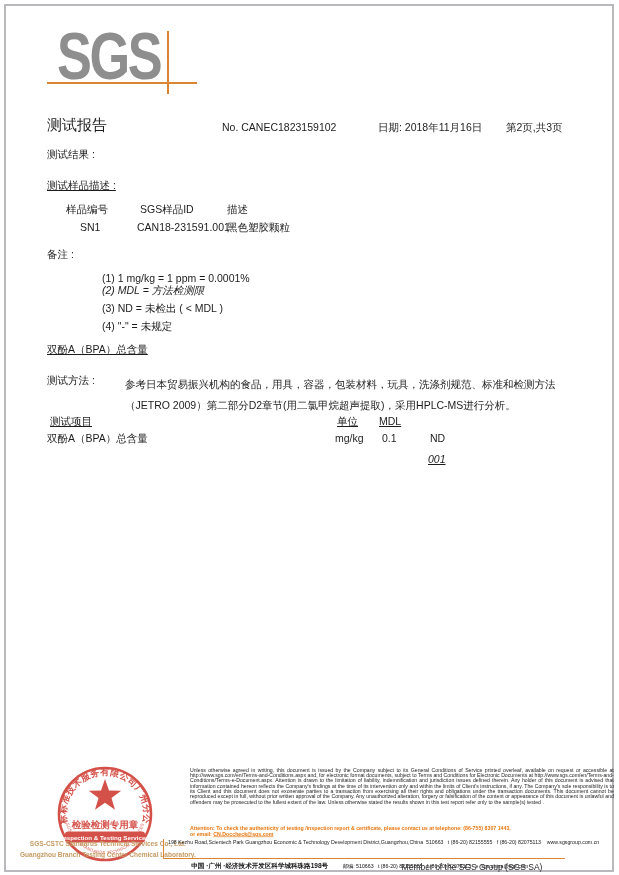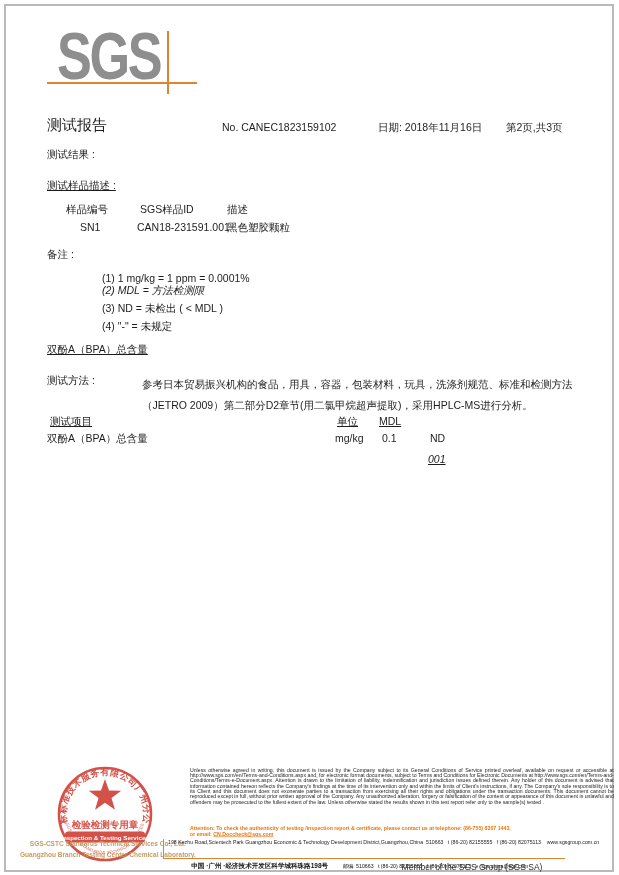--- a/index.html
+++ b/index.html
@@ -54,21 +54,21 @@
   <div class="t" style="left:227px; top:221px;">黑色塑胶颗粒</div>
 
   <div class="t" style="left:47px; top:248px;">备注 :</div>
   <div class="t" style="left:102px; top:264px;margin-top:8px;">(1) 1 mg/kg = 1 ppm = 0.0001%</div>
   <div class="t" style="left:102px; top:284px;font-style:italic;">(2) MDL = 方法检测限</div>
   <div class="t" style="left:102px; top:302px;">(3) ND = 未检出 ( &lt; MDL )</div>
   <div class="t" style="left:102px; top:320px;">(4) "-" = 未规定</div>
 
   <div class="t b u" style="left:47px; top:343px;">双酚A（BPA）总含量</div>
   <div class="t" style="left:47px; top:374px;">测试方法 :</div>
-  <div class="t method-text" style="left:125px; top:374px;margin-left:17px;">参考日本贸易振兴机构的食品，用具，容器，包装材料，玩具，洗涤剂规范、标准和检测方法（JETRO 2009）第二部分D2章节(用二氯甲烷超声提取)，采用HPLC-MS进行分析。</div>
+  <div class="t method-text" style="left:125px; top:374px;">参考日本贸易振兴机构的食品，用具，容器，包装材料，玩具，洗涤剂规范、标准和检测方法（JETRO 2009）第二部分D2章节(用二氯甲烷超声提取)，采用HPLC-MS进行分析。</div>
 
   <div class="t b u" style="left:50px; top:415px;">测试项目</div>
   <div class="t b u" style="left:337px; top:415px;">单位</div>
   <div class="t b u" style="left:379px; top:415px;">MDL</div>
   <div class="t b u i" style="left:428px; top:415px;">001</div>
   <div class="t" style="left:47px; top:432px;">双酚A（BPA）总含量</div>
   <div class="t" style="left:335px; top:432px;">mg/kg</div>
   <div class="t" style="left:382px; top:432px;">0.1</div>
   <div class="t" style="left:430px; top:432px;">ND</div>
 

